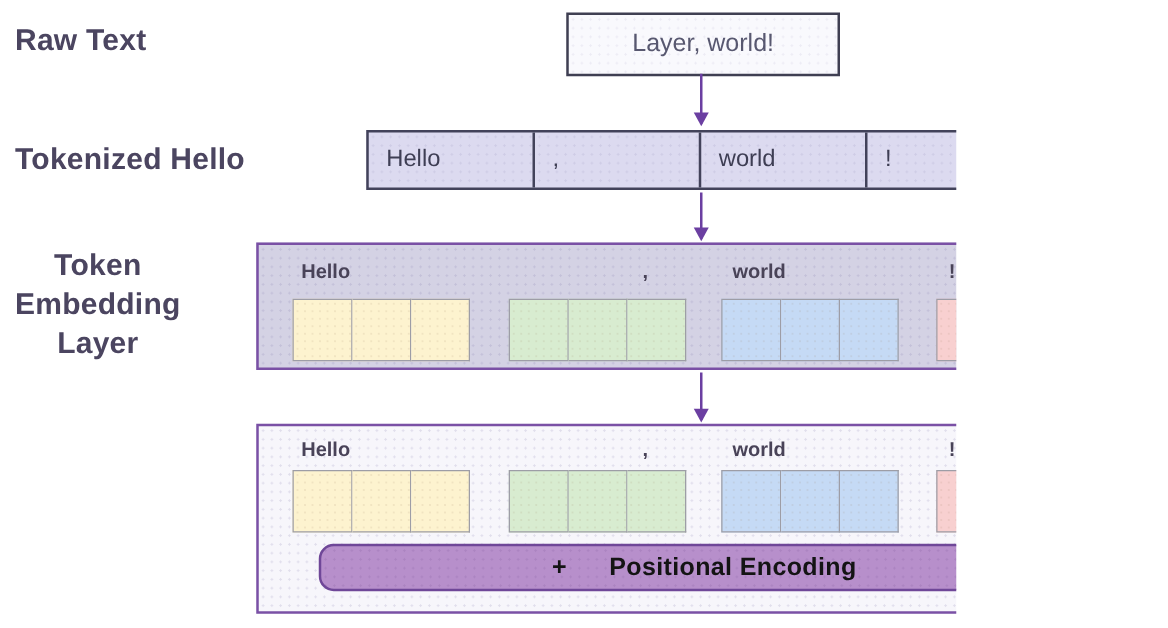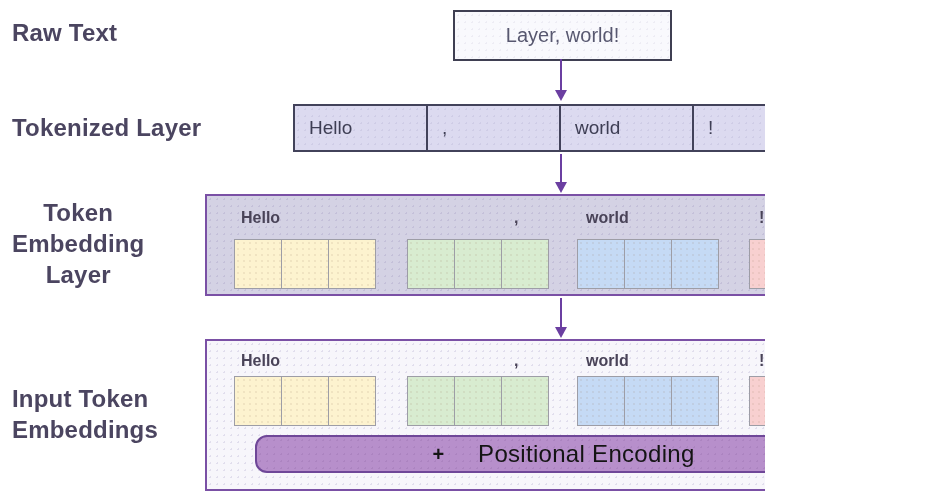--- a/index.html
+++ b/index.html
@@ -88,34 +88,34 @@
   
   .pos-bar {
     position:absolute; left:48px; top:94px; width:617px; height:38px;
     background:#b78fcb; border:2px solid #6f4798; border-radius:12px;
     box-sizing:border-box;
     display:flex; align-items:center; justify-content:center; gap:34px;
     background-image:radial-gradient(rgba(90,50,120,0.12) 1px, transparent 1px);
     background-size:7px 7px;
   }
   .pos-plus { font-size:20px; font-weight:bold; color:#141414; }
-  .pos-text { font-size:24px; font-weight:normal; color:#141414; letter-spacing:0.3px; }
+  .pos-text { font-size:20px; font-weight:bold; color:#141414; letter-spacing:0.3px; }
 </style>
 </head>
 <body>
 
 <div class="canvas">
 
   <div class="stage-label" style="top:17px;">Raw Text</div>
   <div class="raw-box">
     <span>Layer, world!</span>
   </div>
   <div class="arrow" id="arrow1"></div>
 
-  <div class="stage-label" style="top:112px;">Tokenized Layer</div>
+  <div class="stage-label" style="top:112px;">Tokenized Hello</div>
   <div class="token-row">
     <div class="token-cell">Hello</div>
     <div class="token-cell">,</div>
     <div class="token-cell">world</div>
     <div class="token-cell">!</div>
   </div>
   <div class="arrow" id="arrow2"></div>
 
   <div class="stage-label" style="top:197px;text-align:center;">Token
 Embedding
@@ -142,22 +142,20 @@
       <div class="embed-cell" style="background-color: rgb(197, 218, 245);"></div>
     </div>
     <div class="cell-group g-pos-3">
       <div class="embed-cell" style="background-color: rgb(248, 208, 208);"></div>
       <div class="embed-cell" style="background-color: rgb(248, 208, 208);"></div>
       <div class="embed-cell" style="background-color: rgb(248, 208, 208);"></div>
     </div>
   </div>
   <div class="arrow" id="arrow3"></div>
 
-  <div class="stage-label" style="top:383px;">Input Token
-Embeddings</div>
   <div class="embed-box" id="input-embeddings-box">
     <div class="group-label g-label-0">Hello</div>
     <div class="group-label g-label-1">,</div>
     <div class="group-label g-label-2">world</div>
     <div class="group-label g-label-3">!</div>
 
     <div class="cell-group g-pos-0">
       <div class="embed-cell" style="background-color: rgb(253, 243, 207);"></div>
       <div class="embed-cell" style="background-color: rgb(253, 243, 207);"></div>
       <div class="embed-cell" style="background-color: rgb(253, 243, 207);"></div>

